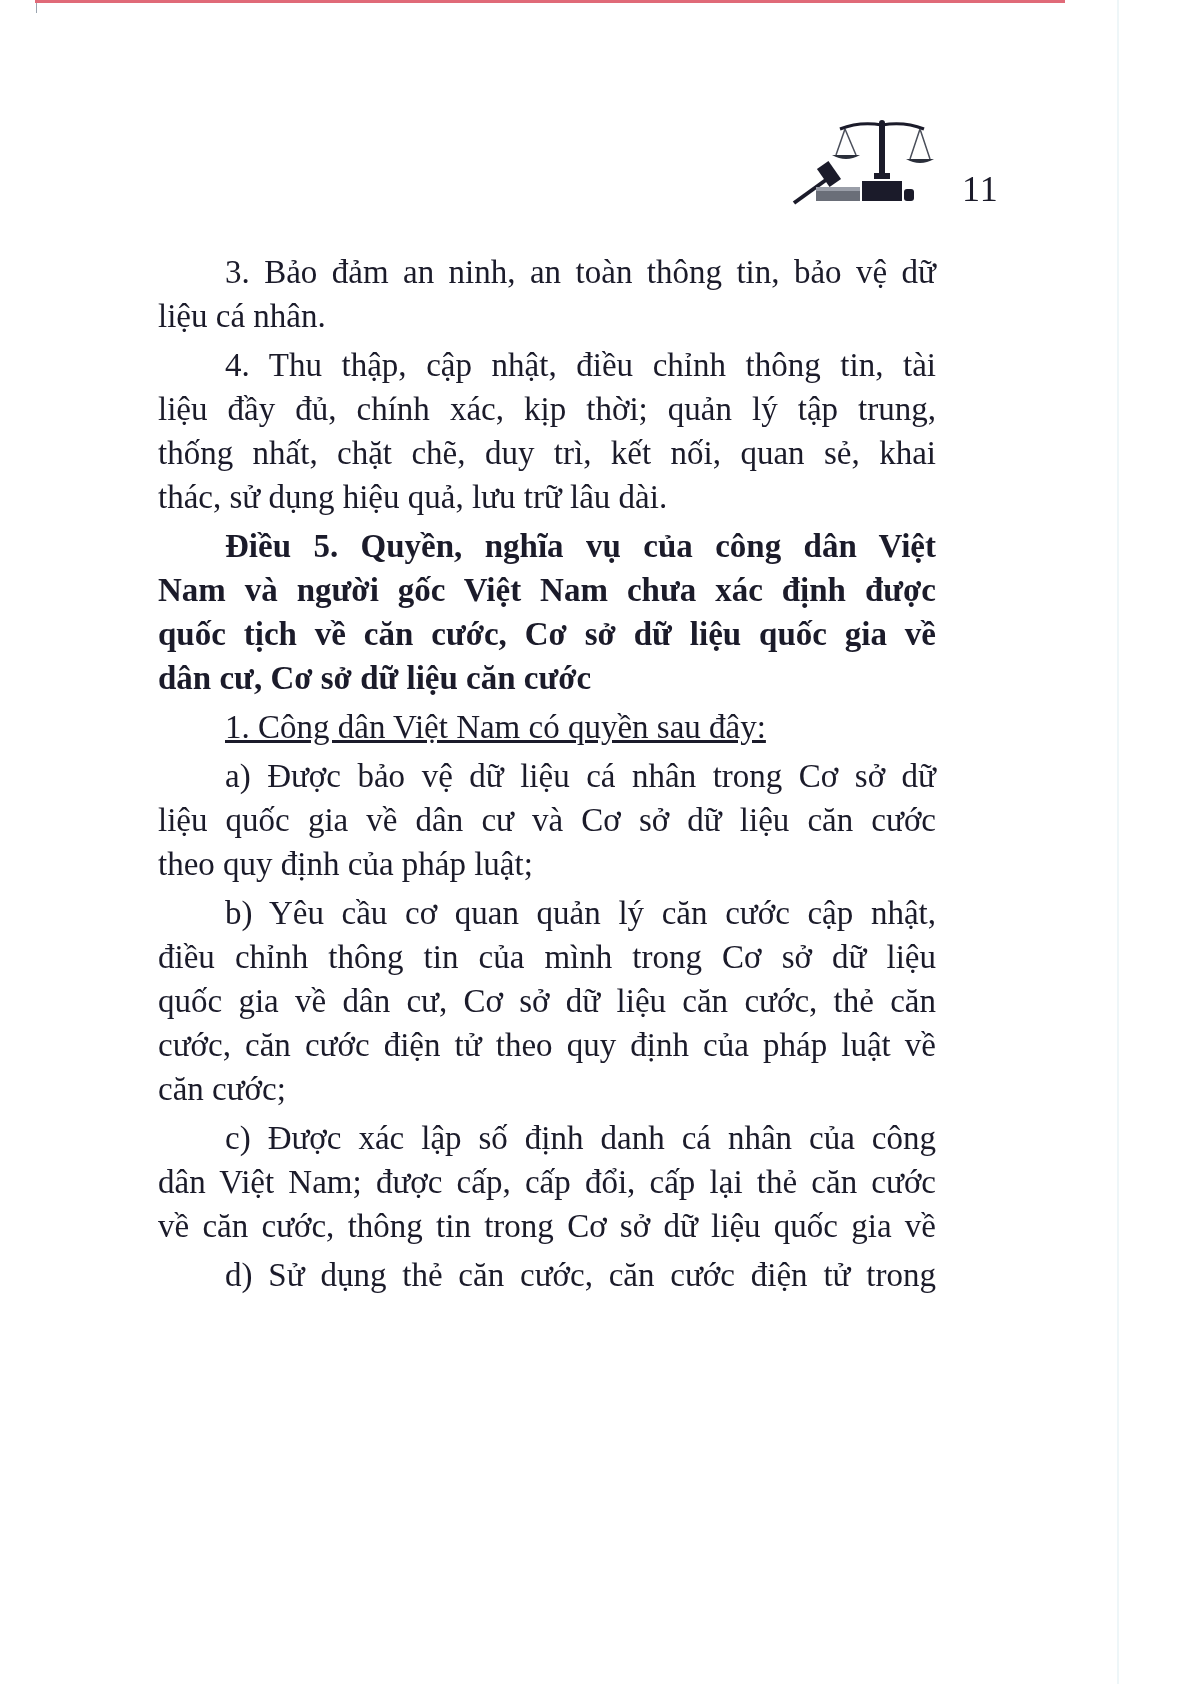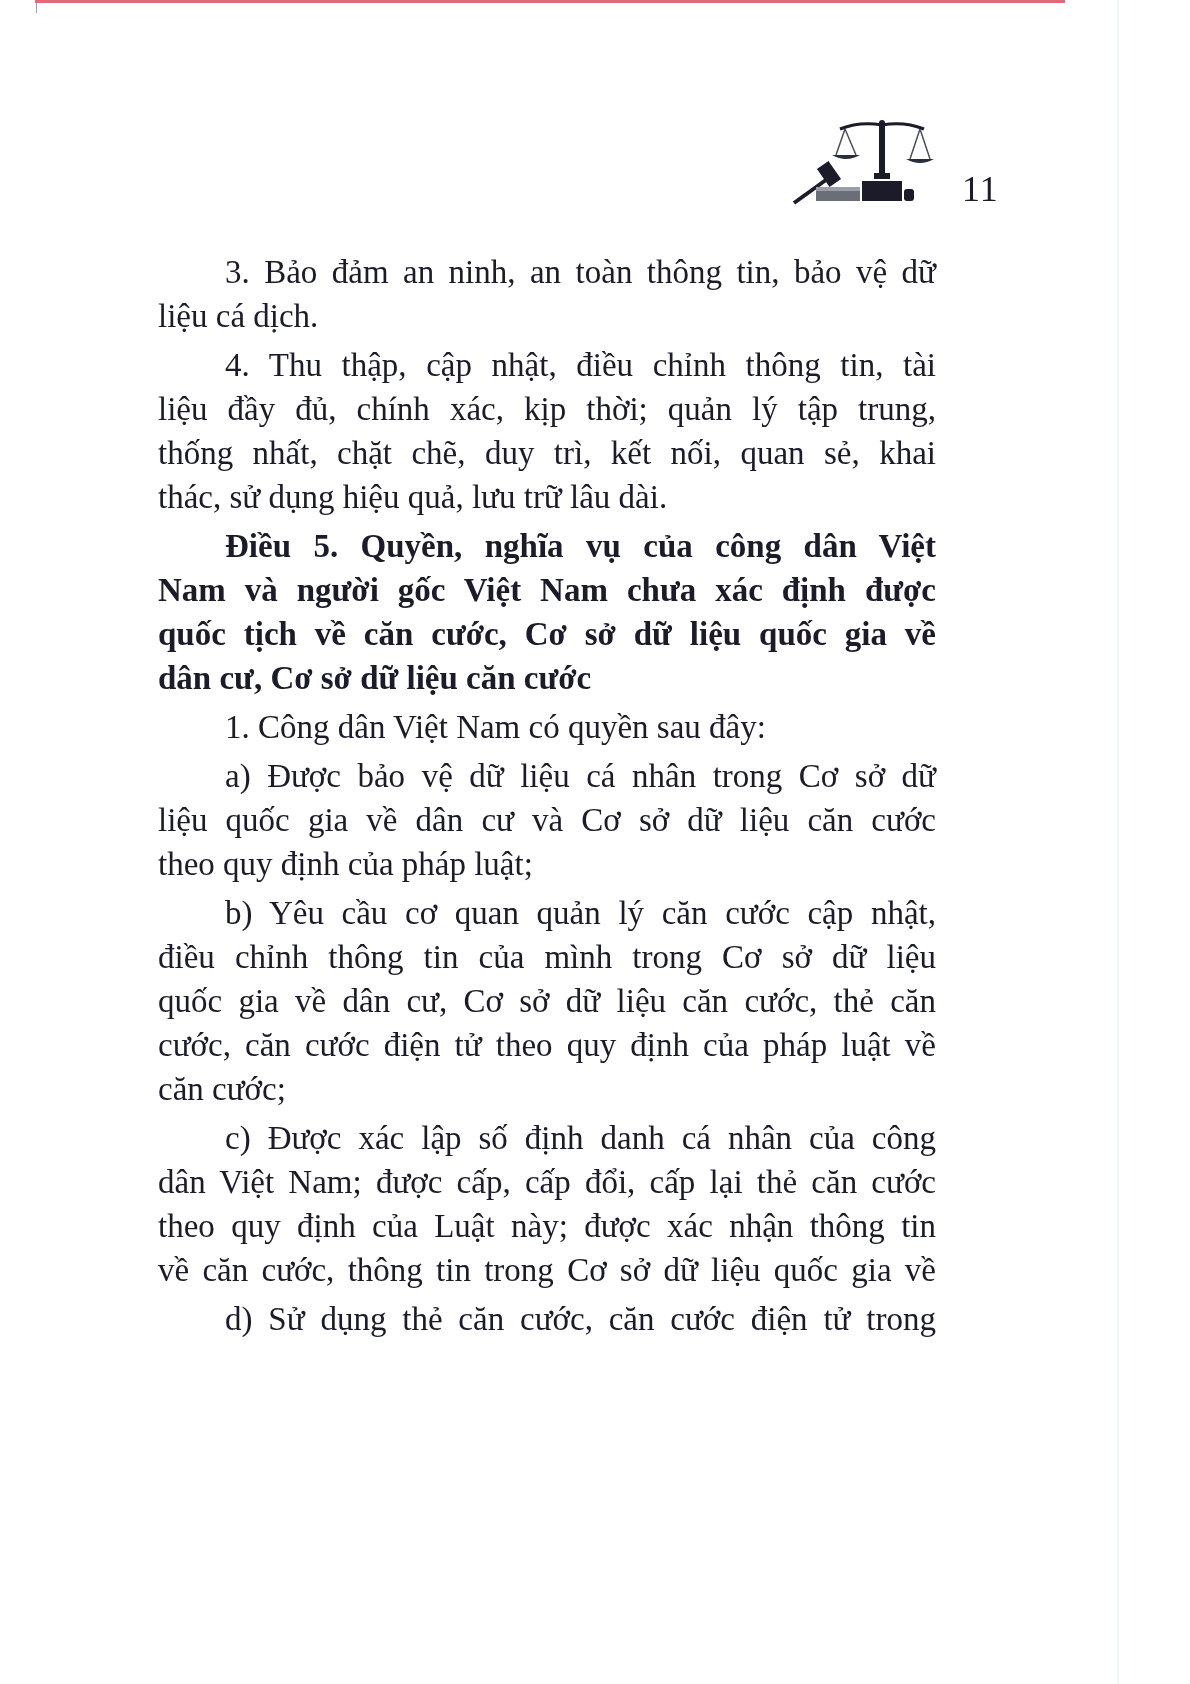--- a/index.html
+++ b/index.html
@@ -75,51 +75,50 @@
     <rect x="26" y="72" width="44" height="4" fill="#9a9ea8"></rect>
     <rect x="72" y="66" width="40" height="20" fill="#1b1b2a"></rect>
     <rect x="114" y="74" width="10" height="12" rx="3" fill="#1b1b2a"></rect>
   </svg>
   <span class="page-number">11</span>
 </div>
 
 <div class="content">
   <p class="para">
     <span class="line" style="text-indent: 0px; padding-left: 67px; box-sizing: border-box;">3. Bảo đảm an ninh, an toàn thông tin, bảo vệ dữ</span>
-    <span class="line last" style="text-indent:0">liệu cá dịch.</span>
+    <span class="line last" style="text-indent:0">liệu cá nhân.</span>
   </p>
   <p class="para">
     <span class="line" style="text-indent: 0px; padding-left: 67px; box-sizing: border-box;">4. Thu thập, cập nhật, điều chỉnh thông tin, tài</span>
     <span class="line" style="text-indent:0">liệu đầy đủ, chính xác, kịp thời; quản lý tập trung,</span>
     <span class="line" style="text-indent:0">thống nhất, chặt chẽ, duy trì, kết nối, quan sẻ, khai</span>
     <span class="line last" style="text-indent:0">thác, sử dụng hiệu quả, lưu trữ lâu dài.</span>
   </p>
   <p class="para bold">
     <span class="line" style="text-indent: 0px; padding-left: 67px; box-sizing: border-box;">Điều 5. Quyền, nghĩa vụ của công dân Việt</span>
     <span class="line" style="text-indent:0">Nam và người gốc Việt Nam chưa xác định được</span>
     <span class="line" style="text-indent:0">quốc tịch về căn cước, Cơ sở dữ liệu quốc gia về</span>
     <span class="line last" style="text-indent:0">dân cư, Cơ sở dữ liệu căn cước</span>
   </p>
   <p class="para">
-    <span class="line last" style="text-indent: 0px; padding-left: 67px; box-sizing: border-box;">1. Công dân Việt Nam có quyền sau đây:</span>
+    <span class="line last" style="text-indent: 0px; padding-left: 67px; box-sizing: border-box; text-decoration: underline;">1. Công dân Việt Nam có quyền sau đây:</span>
   </p>
   <p class="para">
     <span class="line" style="text-indent: 0px; padding-left: 67px; box-sizing: border-box;">a) Được bảo vệ dữ liệu cá nhân trong Cơ sở dữ</span>
     <span class="line" style="text-indent:0">liệu quốc gia về dân cư và Cơ sở dữ liệu căn cước</span>
     <span class="line last" style="text-indent:0">theo quy định của pháp luật;</span>
   </p>
   <p class="para">
     <span class="line" style="text-indent: 0px; padding-left: 67px; box-sizing: border-box;">b) Yêu cầu cơ quan quản lý căn cước cập nhật,</span>
     <span class="line" style="text-indent:0">điều chỉnh thông tin của mình trong Cơ sở dữ liệu</span>
     <span class="line" style="text-indent:0">quốc gia về dân cư, Cơ sở dữ liệu căn cước, thẻ căn</span>
     <span class="line" style="text-indent:0">cước, căn cước điện tử theo quy định của pháp luật về</span>
     <span class="line last" style="text-indent:0">căn cước;</span>
   </p>
   <p class="para">
     <span class="line" style="text-indent: 0px; padding-left: 67px; box-sizing: border-box;">c) Được xác lập số định danh cá nhân của công</span>
     <span class="line" style="text-indent:0">dân Việt Nam; được cấp, cấp đổi, cấp lại thẻ căn cước</span>
-    <span class="line" style="text-indent:0">theo quy định của Luật này; được xác nhận thông tin</span>
     <span class="line" style="text-indent:0">về căn cước, thông tin trong Cơ sở dữ liệu quốc gia về</span>
   </p>
   <p class="para">
     <span class="line" style="text-indent: 0px; padding-left: 67px; box-sizing: border-box;">d) Sử dụng thẻ căn cước, căn cước điện tử trong</span>
   </p>
 </div>
 
 </body></html>

